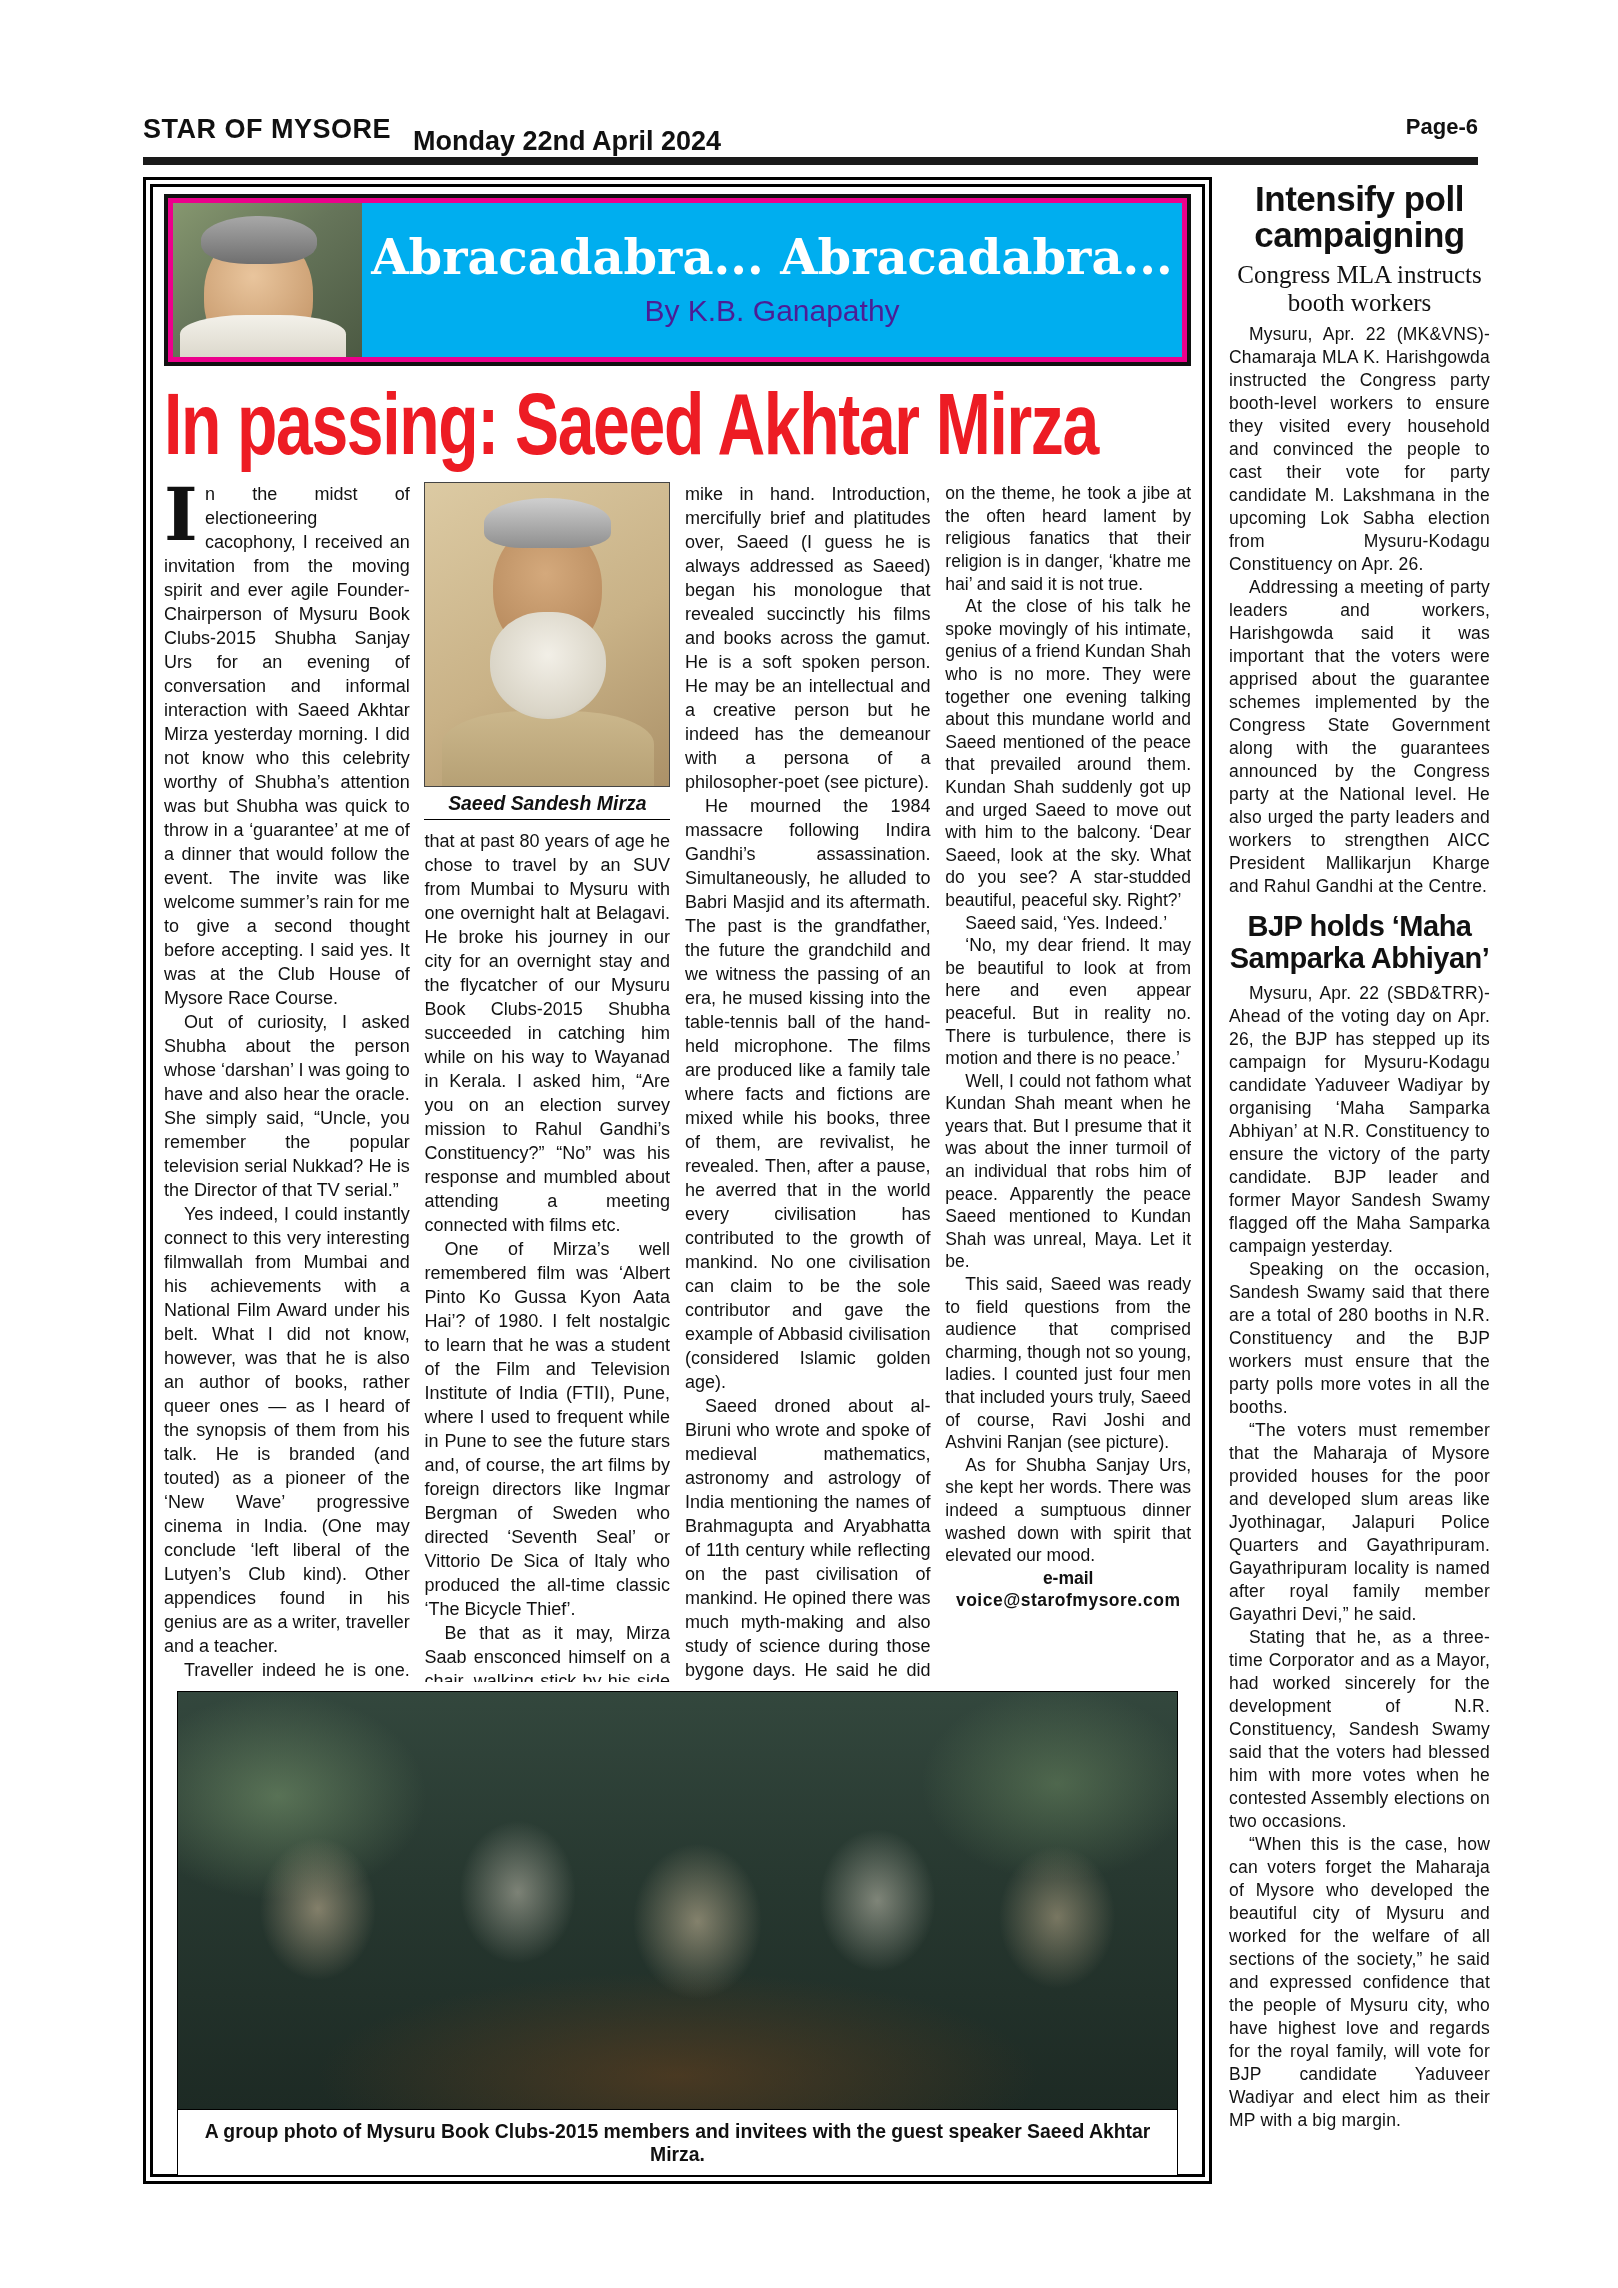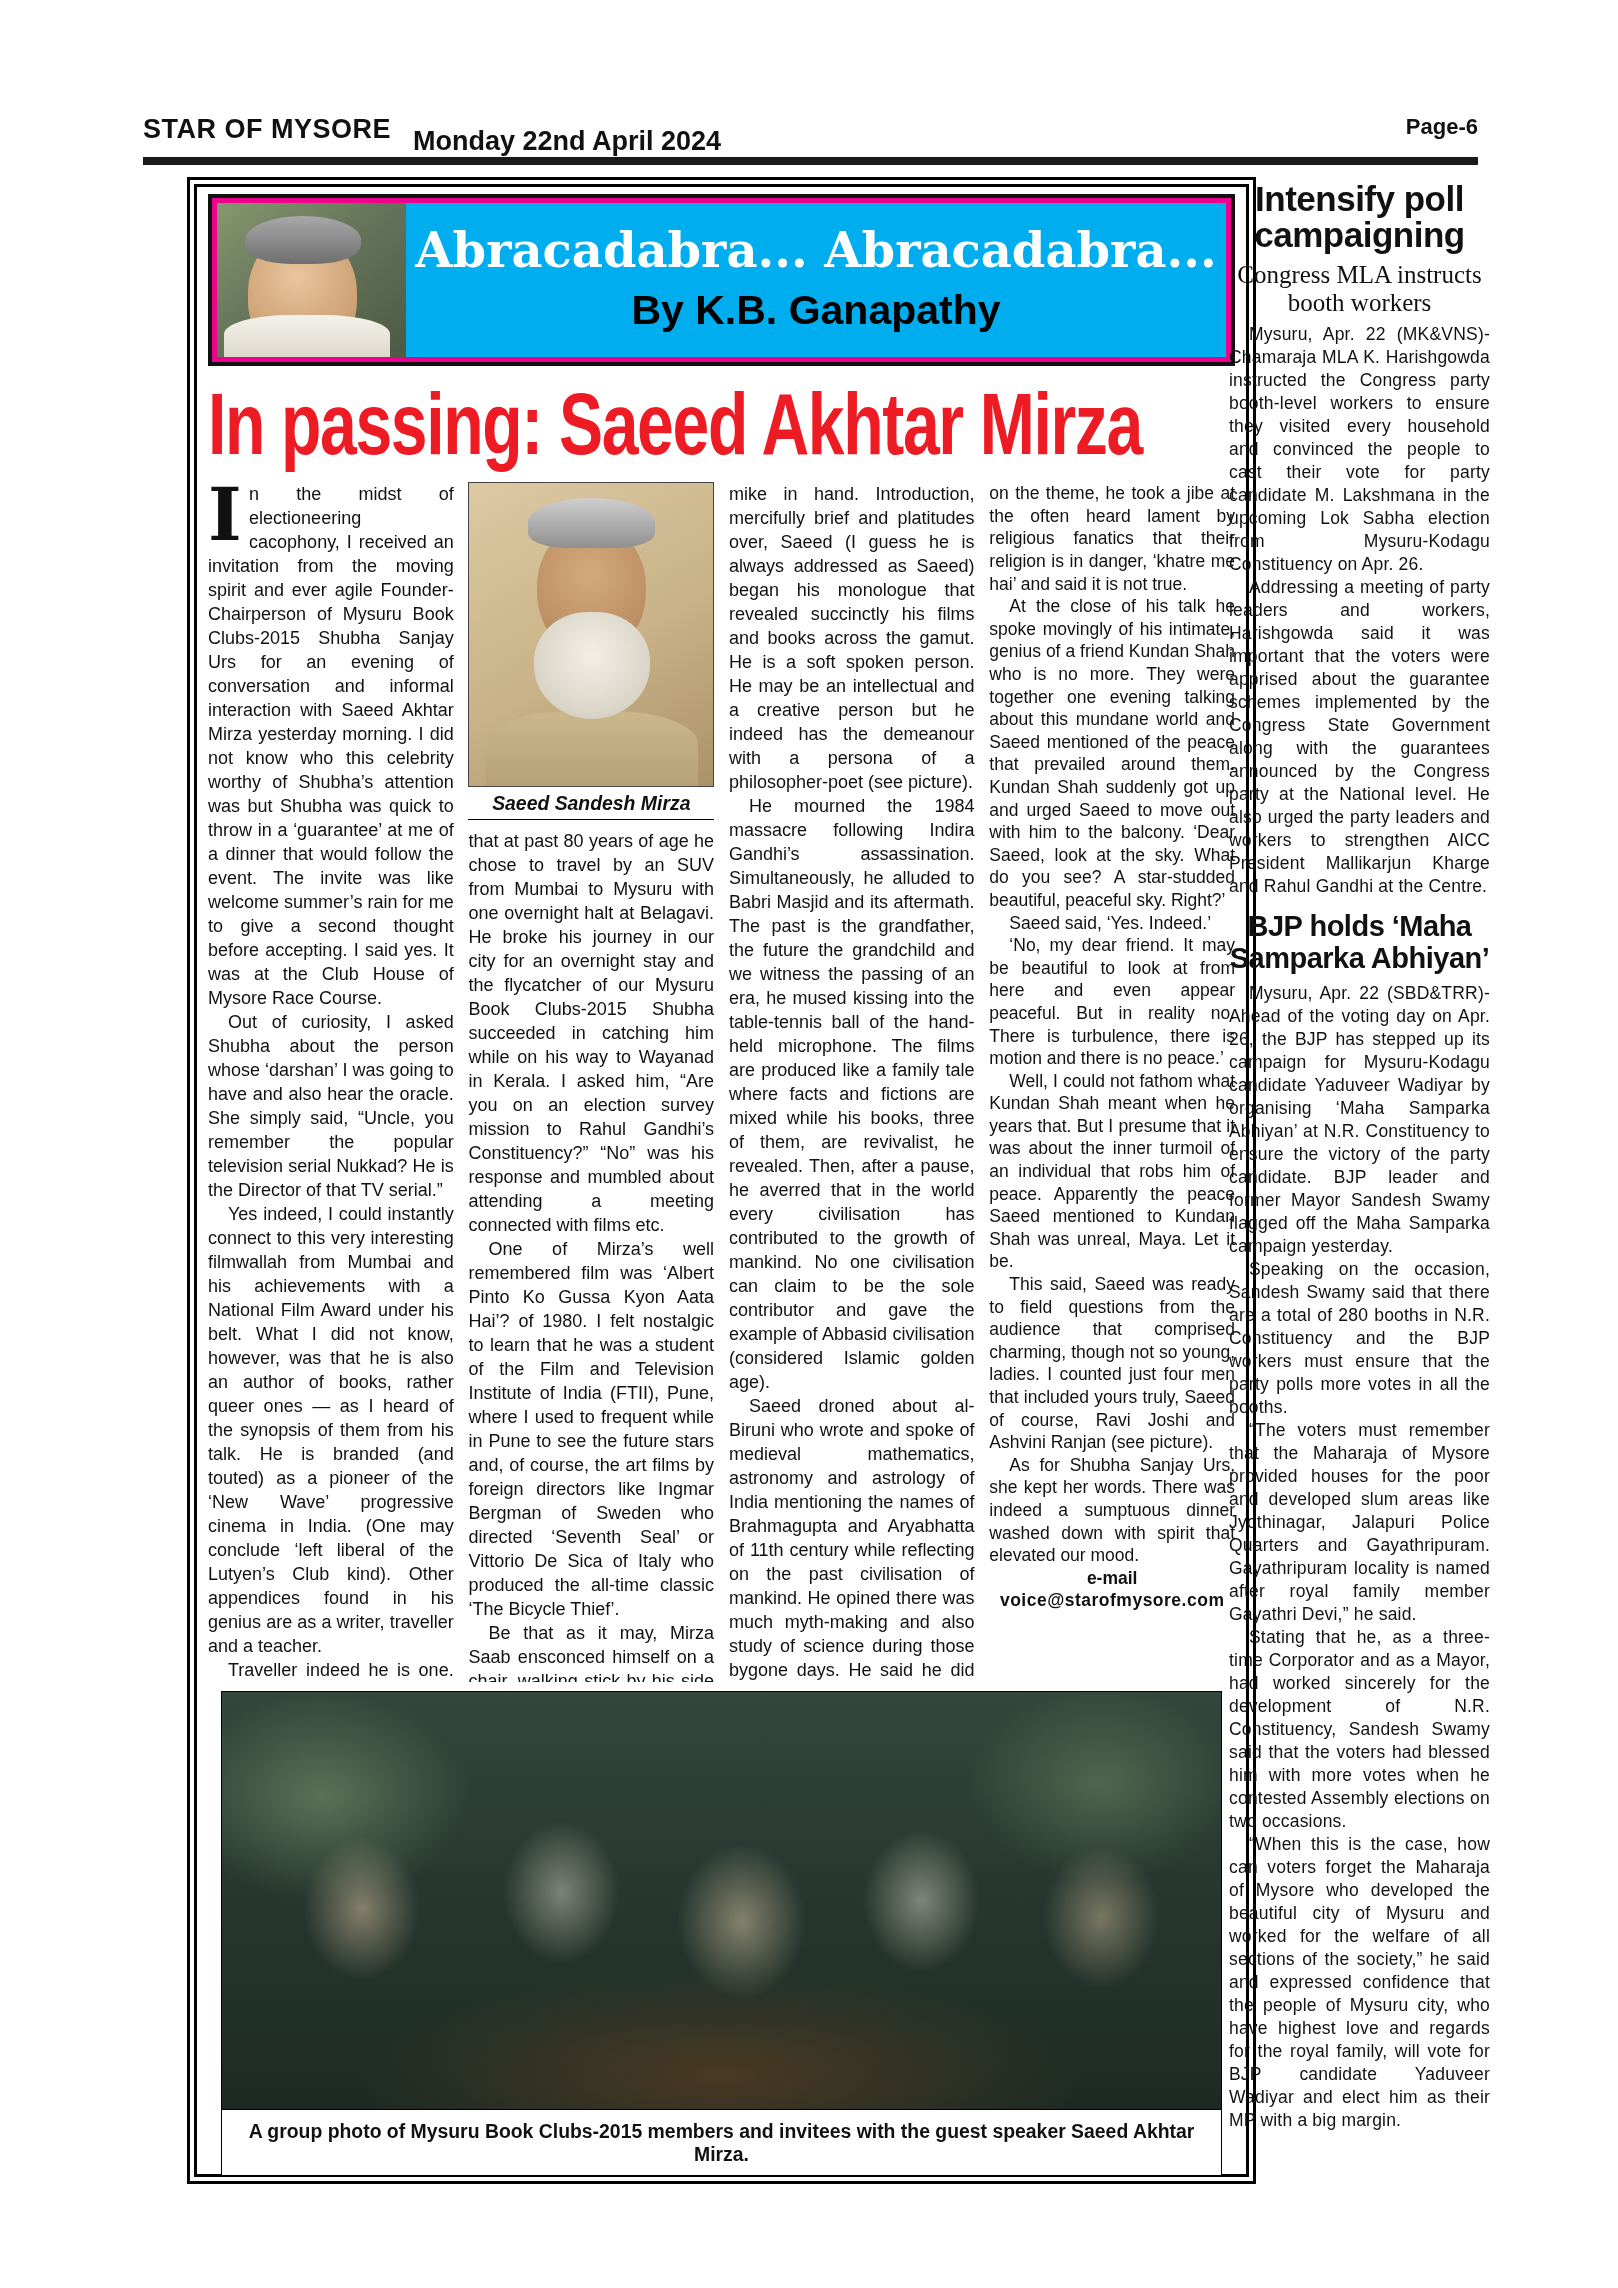--- a/index.html
+++ b/index.html
@@ -8,38 +8,38 @@
 
   
   .masthead{position:absolute;left:143px;top:114px;width:1335px;height:37px;}
   .mh-paper{position:absolute;left:0;top:0;font-size:27px;font-weight:bold;letter-spacing:0.5px;}
   .mh-date{position:absolute;left:270px;top:0;font-size:27px;font-weight:bold;margin-top:12px;}
   .mh-page{position:absolute;right:0;top:0;font-size:22px;font-weight:bold;}
   .mh-rule{position:absolute;left:143px;top:157px;width:1335px;height:8.3px;background:#1a1a1a;}
 
   
   .main-box{position:absolute;left:143px;top:177px;width:1069px;height:2007px;
-            border:10px double #000;box-sizing:border-box;padding:7.4px 11px;background:#fff;margin-left:44px;}
+            border:10px double #000;box-sizing:border-box;padding:7.4px 11px;background:#fff;}
 
   
   .banner{border:4.6px solid #111;height:172px;box-sizing:border-box;}
   .banner-inner{border:5.5px solid #EC008C;height:100%;box-sizing:border-box;display:flex;background:#00AEEF;}
   .photo-ganapathy{width:189px;flex:0 0 189px;position:relative;overflow:hidden;
      background:linear-gradient(140deg,#86976f 0%,#66755a 45%,#4c5a43 100%);}
   .photo-ganapathy::before{content:"";position:absolute;left:31px;top:28px;width:109px;height:129px;
      border-radius:48% 48% 46% 46%;
      background:radial-gradient(circle at 45% 35%,#e9c59d,#c99c6f 70%,#a87b52);}
   .photo-ganapathy::after{content:"";position:absolute;left:28px;top:13px;width:116px;height:48px;
      border-radius:50% 50% 40% 40%;background:linear-gradient(#a8a8a8,#6f6f6f);}
   .gp-shirt{position:absolute;left:7.4px;bottom:-5.5px;width:166px;height:48px;border-radius:40% 40% 0 0;
      background:linear-gradient(#f3f1ea,#d9d5c8);}
   .banner-right{flex:1;display:flex;flex-direction:column;justify-content:center;overflow:hidden;}
   .banner-title{font-family:"DejaVu Serif",serif;font-weight:bold;color:#fff;font-size:48px;
      line-height:1.0;text-align:center;white-space:nowrap;}
-  .banner-byline{color:#000000;font-weight:bold;font-size:41px;text-align:center;margin-top:13px;}
+  .banner-byline{color:#4c1d95;font-weight:normal;font-size:30px;text-align:center;margin-top:13px;}
 
   
   .headline-wrap{height:103px;overflow:visible;margin-top:9.2px;}
   .headline{color:#ED1C24;font-weight:bold;font-size:87px;line-height:96px;white-space:nowrap;
      letter-spacing:-1.8px;transform:scaleX(.76);transform-origin:0 50%;}
 
   
   .cols{display:flex;gap:14.8px;height:1200px;overflow:hidden;margin-top:3.7px;}
   .col{flex:1;min-width:0;font-size:18px;line-height:24px;text-align:justify;}
   .col p{margin:0;}

